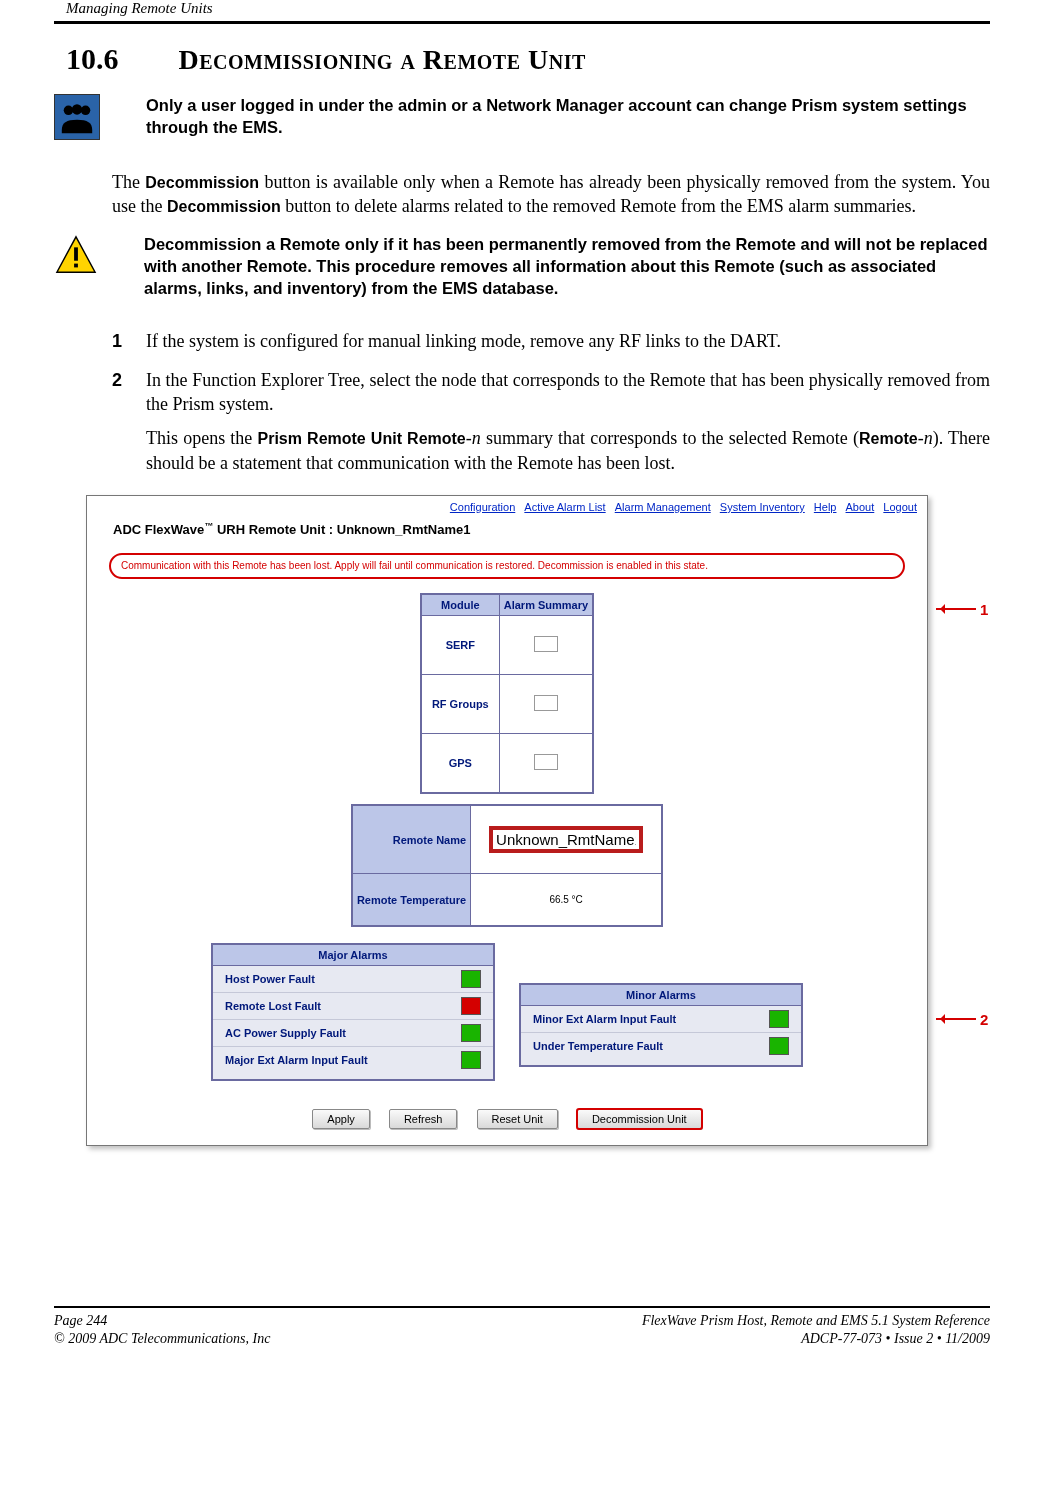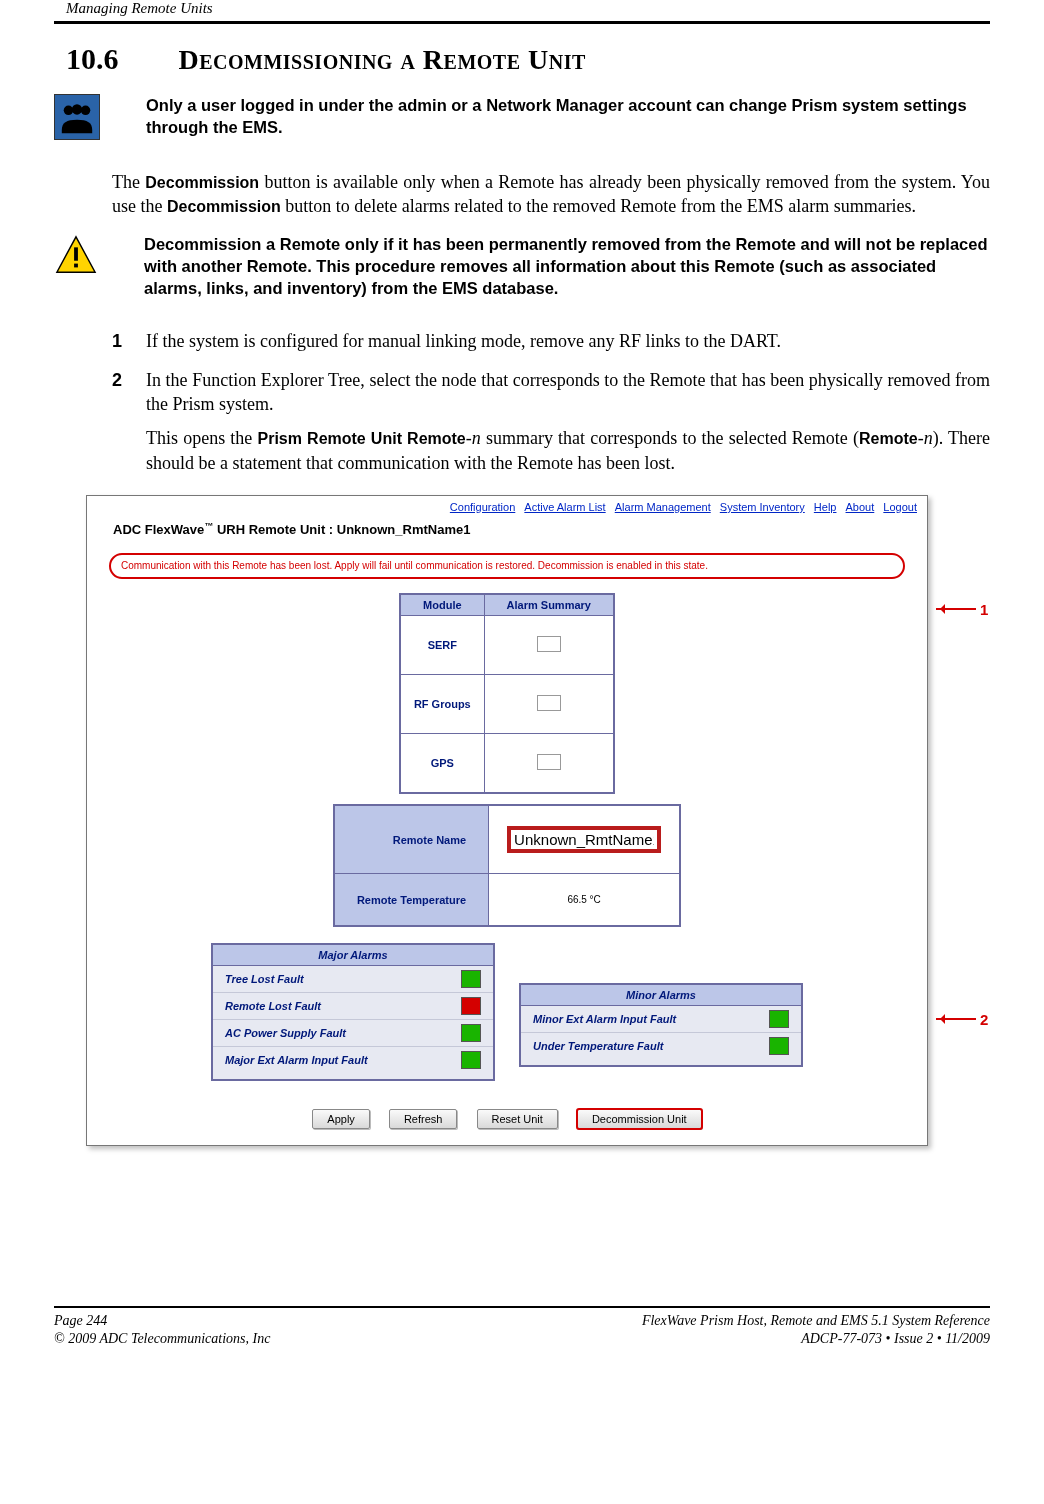--- a/index.html
+++ b/index.html
@@ -148,37 +148,37 @@
   }
   .ss-center { display:flex; flex-direction:column; align-items:center; gap:10px; padding-bottom:10px;}
   table.mod {
     border-collapse: collapse;
     border: 2px solid #6a6aa0;
   }
   table.mod th {
     background: #bcc6e8;
     color: #00187a;
     border: 1px solid #6a6aa0;
-    padding: 4px 22px;
+    padding: 4px 4px;
     font-size: 11px;
     font-weight: bold;
     text-align: center;
   }
   table.mod td {
     border: 1px solid #6a6aa0;
     padding: 20px 10px;
     color: #00187a;
     font-weight: bold;
     text-align: center;
     font-size: 11px;
     background:#fff;
   }
   table.mod td.val { color:#000; font-weight:normal; font-size:10px;}
   .alarm-cell { width: 22px; height: 14px; display:inline-block; background:#fff; border:1px solid #999;}
-  .panels-row { display:flex; gap:24px; align-items:flex-start; padding: 6px 30px 18px; justify-content:center;font-style:italic;}
+  .panels-row { display:flex; gap:24px; align-items:flex-start; padding: 6px 30px 18px; justify-content:center;}
   .alarm-panel {
     border: 2px solid #6a6aa0;
     background: #e7e9f2;
     padding-bottom:6px;
   }
   .alarm-panel .ap-title {
     background: #bcc6e8;
     color: #00187a;
     font-weight: bold;
     text-align:center;
@@ -345,21 +345,21 @@
             <td class="val">66.5 °C</td>
           </tr>
         </tbody>
           </table>
       </div>
 
       <div class="panels-row">
         <div class="alarm-panel" style="width:280px;">
           <div class="ap-title">Major Alarms</div>
           <div class="alarm-row">
-              <span>Tree Lost Fault</span>
+              <span>Host Power Fault</span>
               <span class="sq green"></span>
             </div>
           <div class="alarm-row">
               <span>Remote Lost Fault</span>
               <span class="sq red"></span>
             </div>
           <div class="alarm-row">
               <span>AC Power Supply Fault</span>
               <span class="sq green"></span>
             </div>

